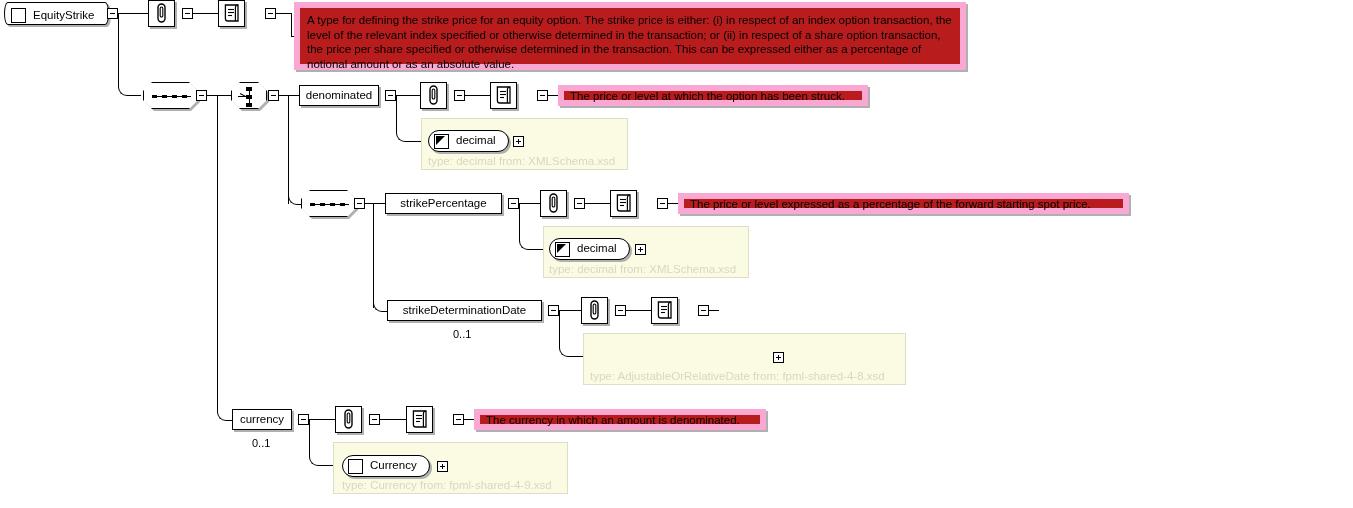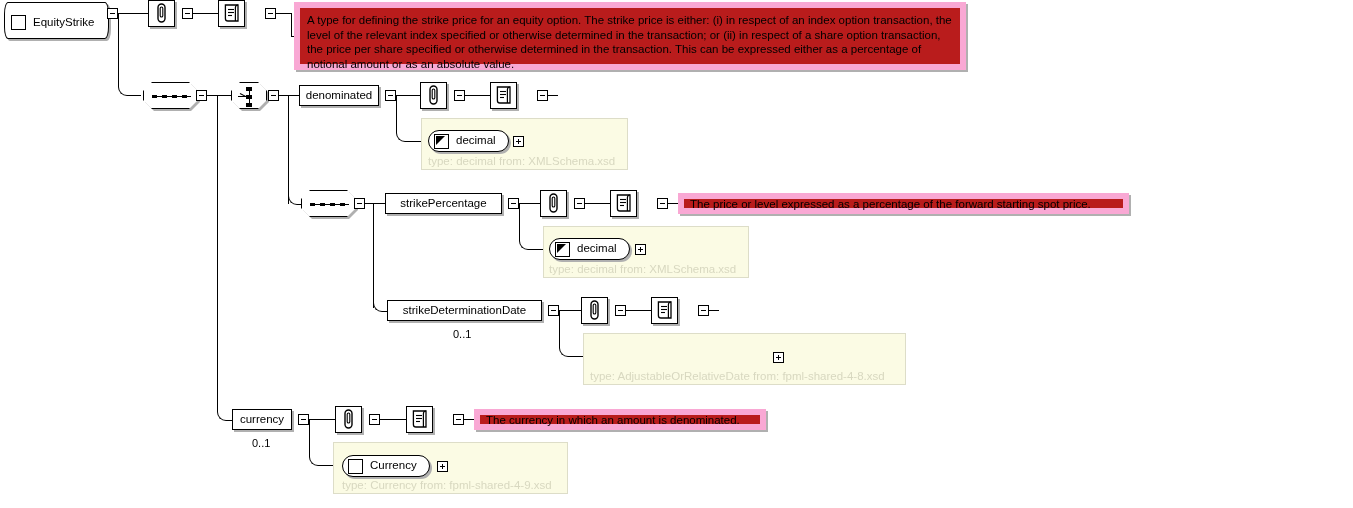--- a/index.html
+++ b/index.html
@@ -157,21 +157,21 @@
     font-size:11px;
     color:#000;
     white-space:nowrap;
   }
 </style>
 </head>
 <body>
 
 <div id="canvas">
 
-  <div class="capsule" style="left:4px;top:2px;height:37px;border-radius:4px / 12px;padding:4px 14px 0 6px;">
+  <div class="capsule" style="left:4px;top:2px;height:23px;border-radius:4px / 12px;padding:4px 14px 0 6px;">
     <span class="glyph"></span>
     <span class="lbl">EquityStrike</span>
   </div>
   <div class="exp" style="left:107px;top:8px;"></div>
 
   <div class="ln-h" style="left:118px;top:13px;width:30px;"></div>
 
   <div class="iconbox" style="left:148px;top:0px;">
     <svg width="25" height="25" viewBox="0 0 25 25">
       <rect x="9" y="3" width="7" height="18" rx="3.5" ry="3.5" fill="#fff" stroke="#000" stroke-width="1.4"></rect>
@@ -245,20 +245,21 @@
     <svg width="25" height="25" viewBox="0 0 25 25">
       <path d="M7 4 H19 V20 H9 a2.6 2.6 0 0 1 -2.6 -2.6 V4 Z" fill="#fff" stroke="#000" stroke-width="1.3"></path>
       <path d="M19 4 c-2.2 0 -2.6 1.4 -2.6 2.8 V20" fill="none" stroke="#000" stroke-width="1.2"></path>
       <line x1="9" y1="8.5" x2="15" y2="8.5" stroke="#000" stroke-width="1.1"></line>
       <line x1="9" y1="11.5" x2="15" y2="11.5" stroke="#000" stroke-width="1.1"></line>
       <line x1="9" y1="14.5" x2="13" y2="14.5" stroke="#000" stroke-width="1.1"></line>
     </svg>
   </div>
   <div class="exp" style="left:537px;top:90px;"></div>
   <div class="ln-h" style="left:548px;top:95px;width:10px;"></div>
+  <div class="docbox" style="left:558px;top:85px;width:310px;height:21px;">The price or level at which the option has been struck.</div>
 
   <div class="elbow" style="left:396px;top:95px;width:25px;height:46px;"></div>
 
   <div class="typepanel" style="left:421px;top:118px;width:207px;height:52px;"></div>
   <div class="capsule" style="left:428px;top:130px;">
     <span class="glyph tri"></span>
     <span class="lbl">decimal</span>
   </div>
   <div class="exp plus" style="left:513px;top:136px;"></div>
   <div class="typecap" style="left:428px;top:155px;">type: decimal from: XMLSchema.xsd</div>

